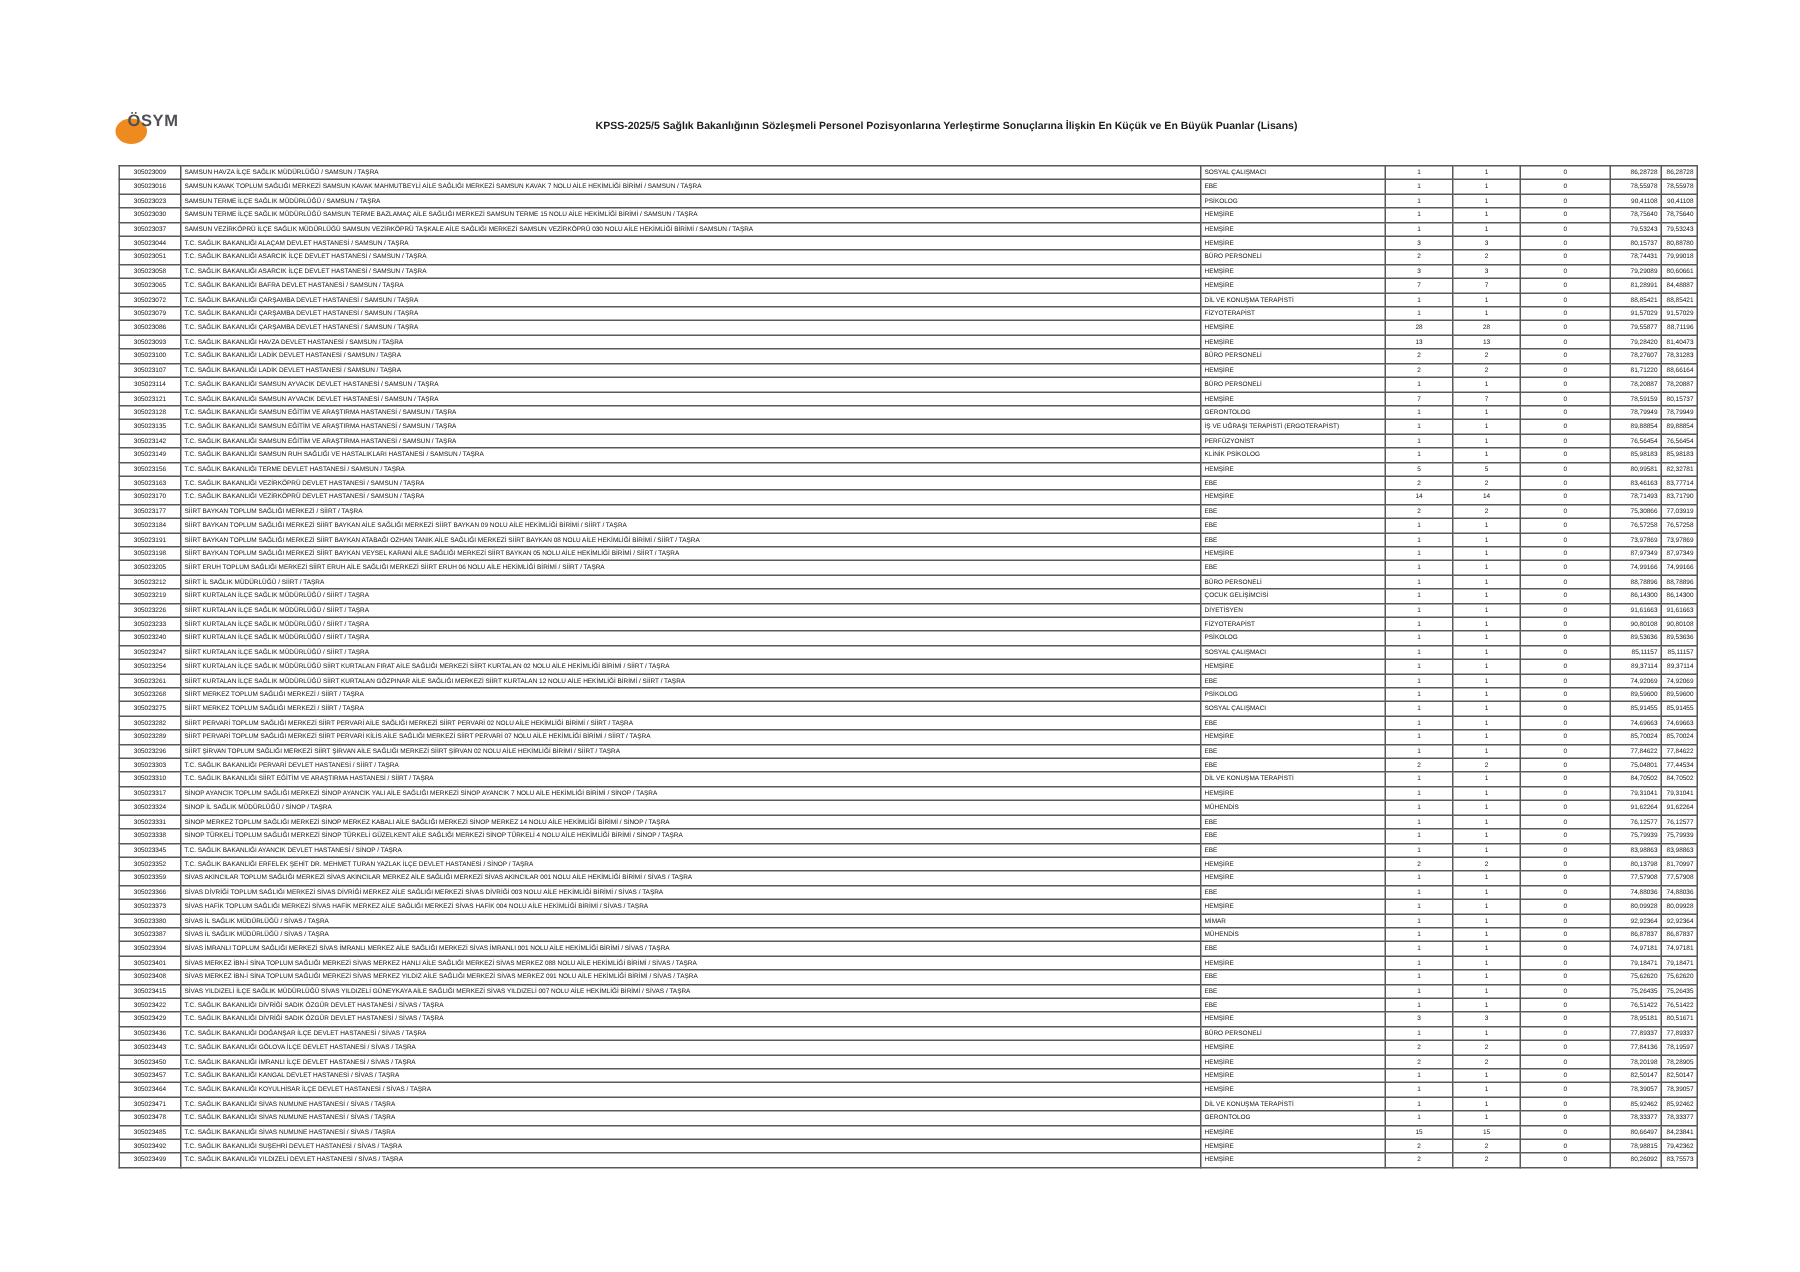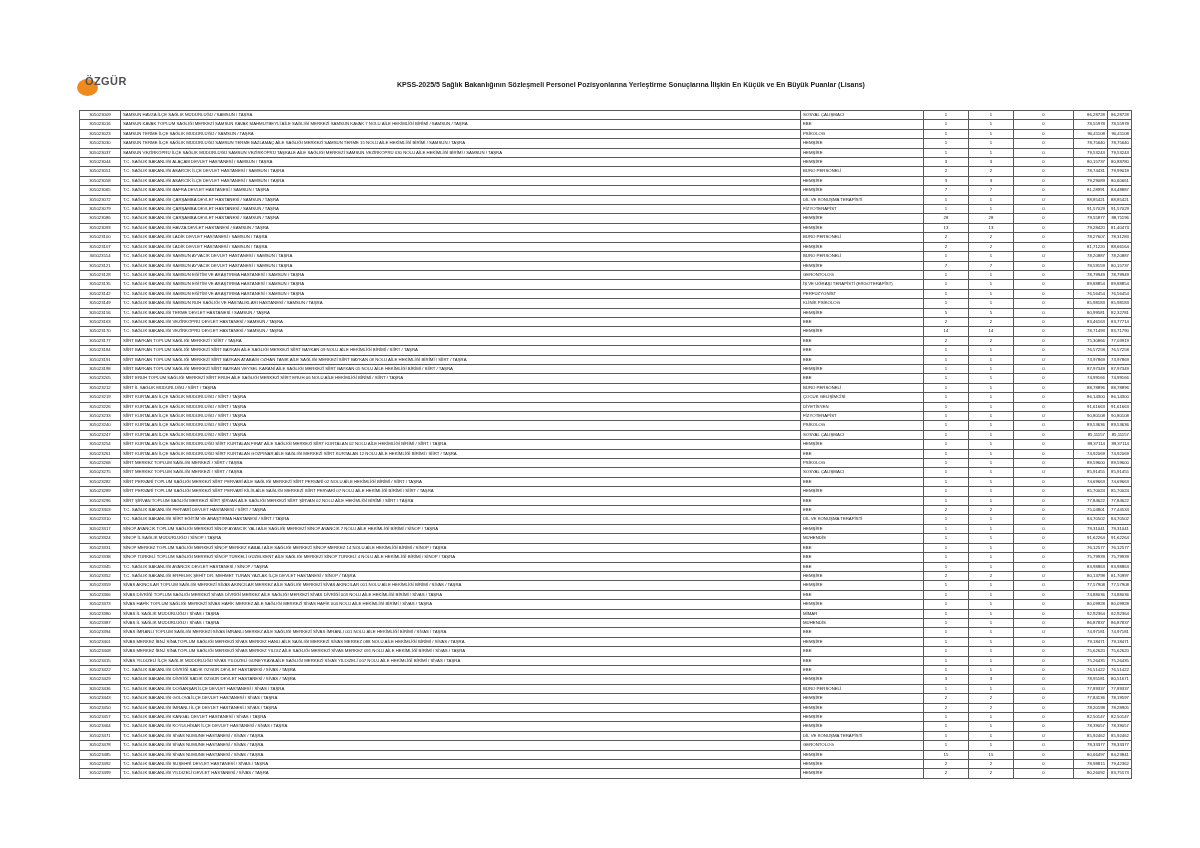--- a/index.html
+++ b/index.html
@@ -35,21 +35,21 @@
   td.c0{text-align:center;}
   td.c1,td.c2{text-align:left;}
   td.c3,td.c4,td.c5{text-align:center;}
   td.c6,td.c7{text-align:right;padding-right:1.5px;}
 </style>
 </head>
 <body>
 
 <div class="logo-wrap">
   <div class="logo-mark" style="background: rgb(239, 138, 31);"></div>
-  <div class="logo-text" style="color: rgb(79, 80, 84);">ÖZGÜR</div>
+  <div class="logo-text" style="color: rgb(79, 80, 84);">ÖSYM</div>
 </div>
 
 <div class="page-title">KPSS-2025/5 Sağlık Bakanlığının Sözleşmeli Personel Pozisyonlarına Yerleştirme Sonuçlarına İlişkin En Küçük ve En Büyük Puanlar (Lisans)</div>
 
 <table class="results">
   <colgroup>
     <col style="width:41px">
       <col style="width:680px">
       <col style="width:123px">
     <col style="width:45px">

